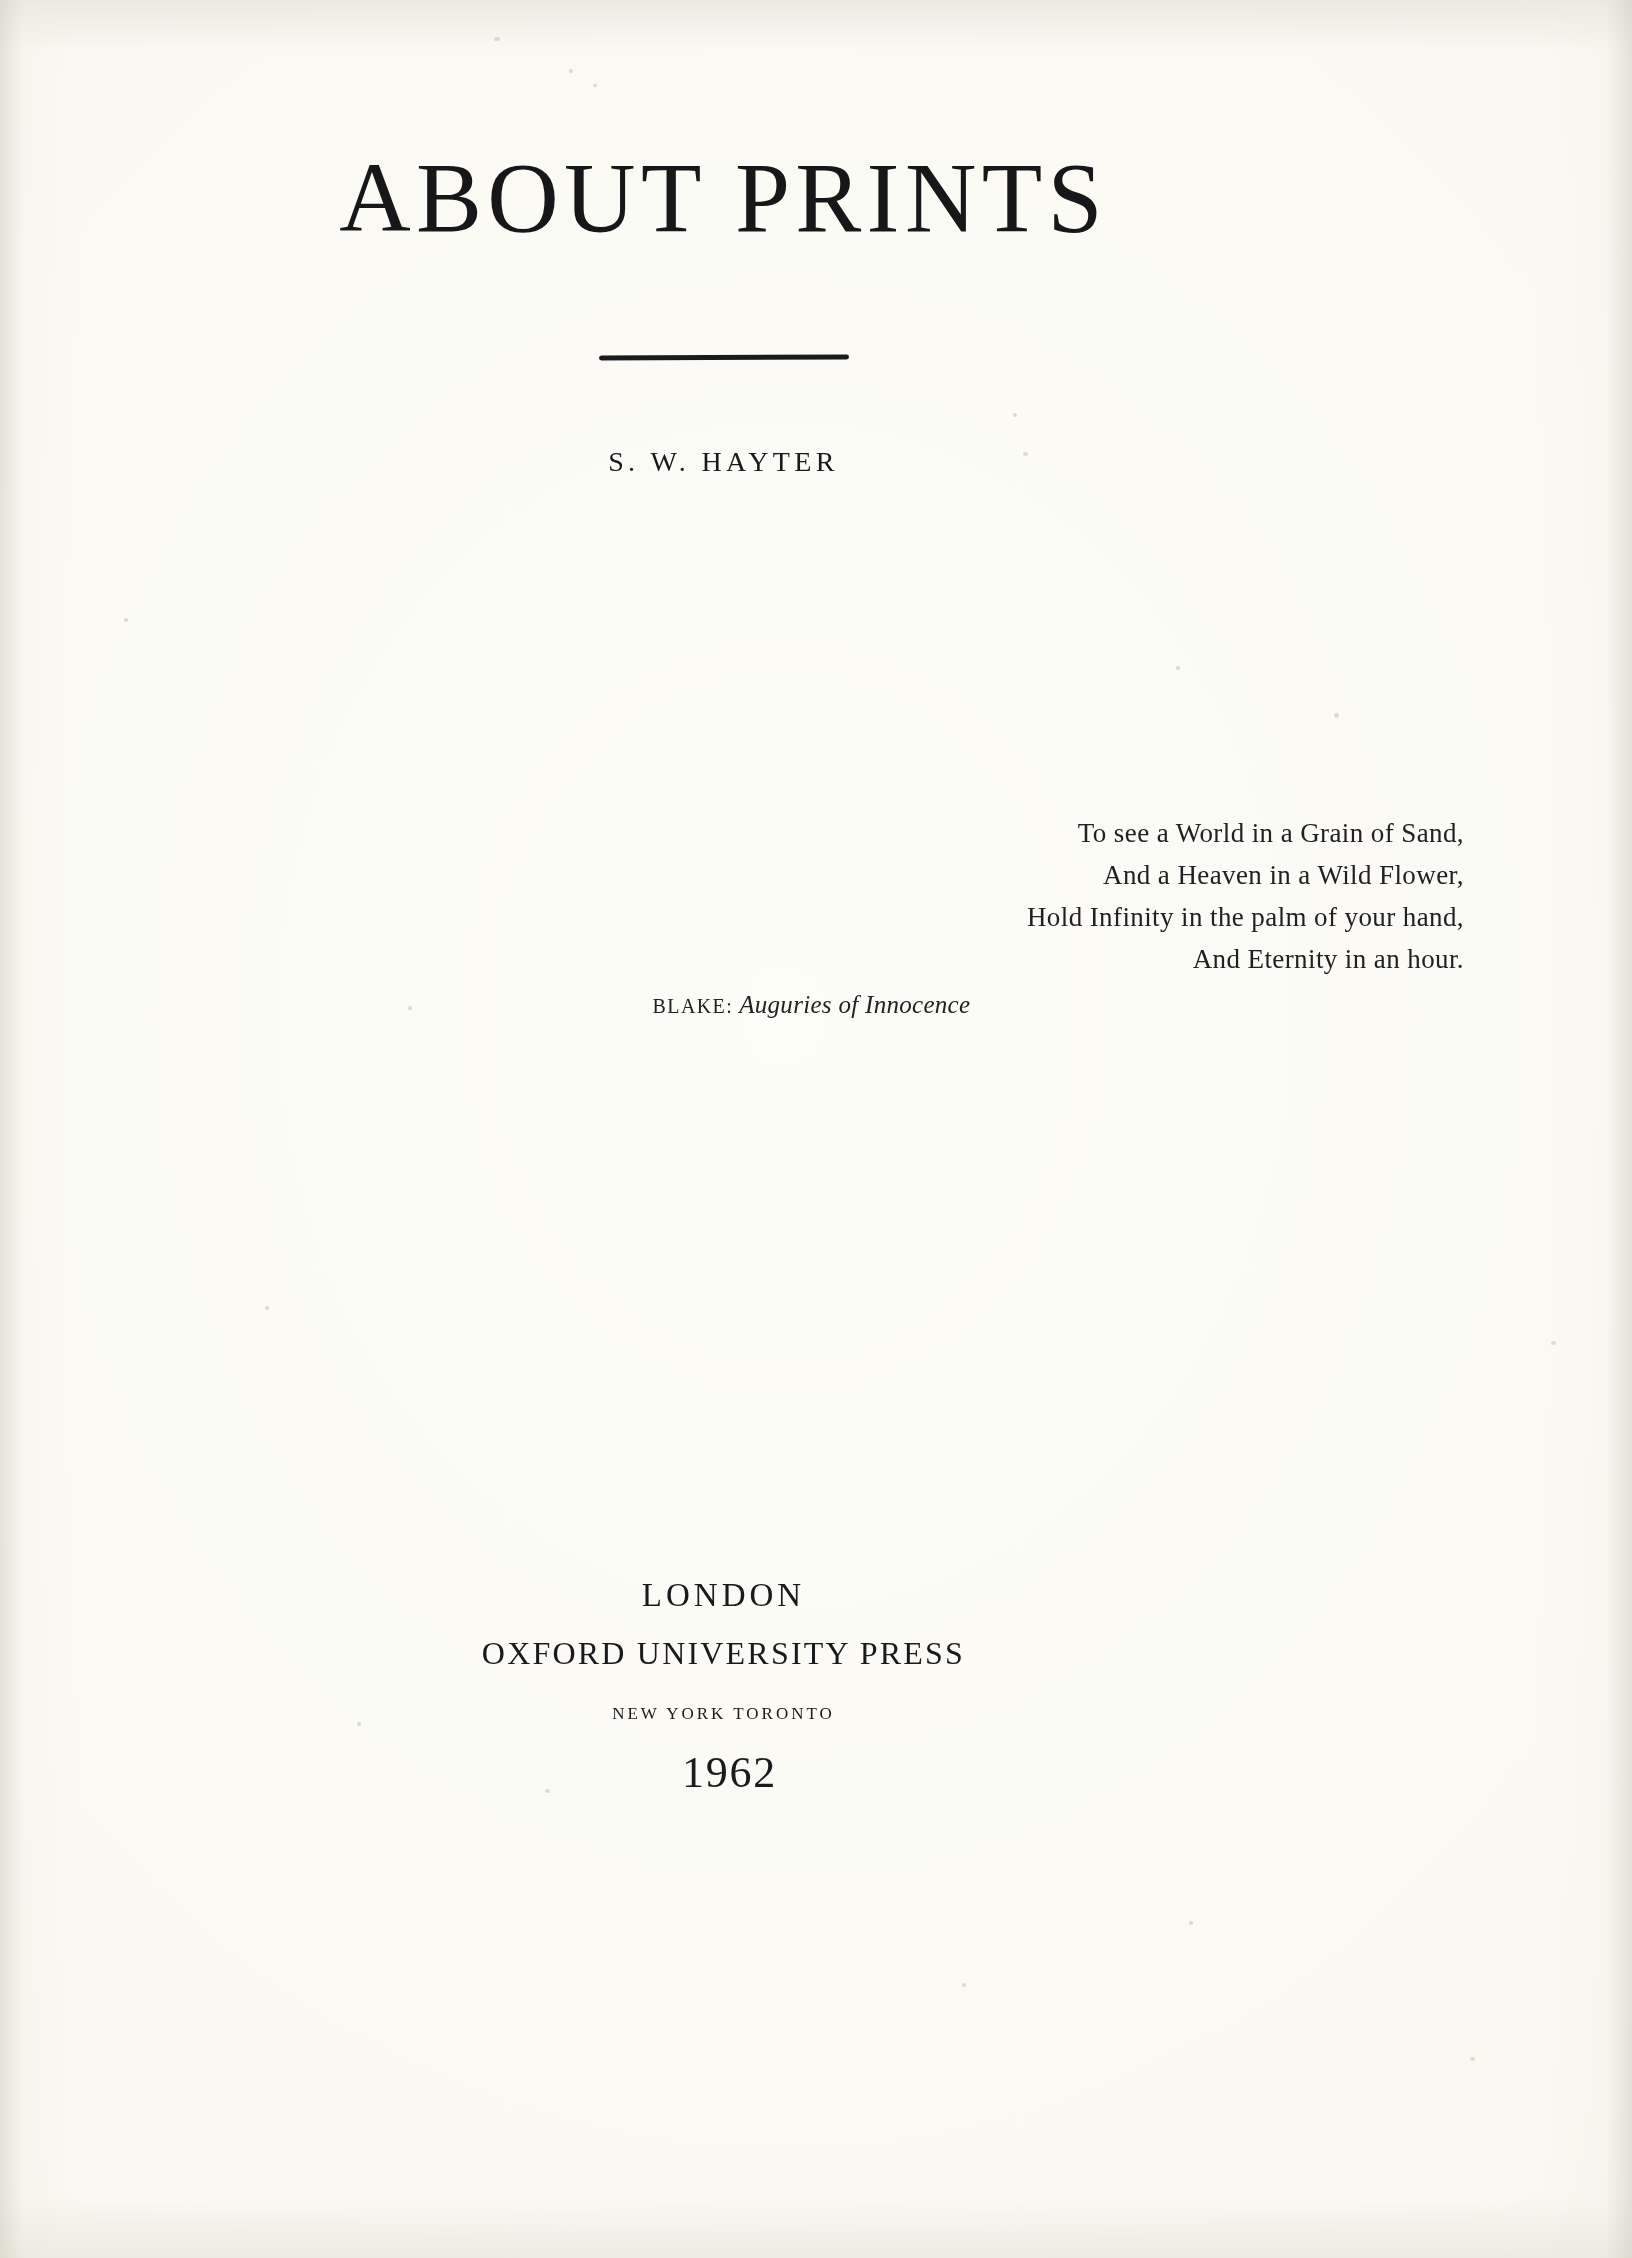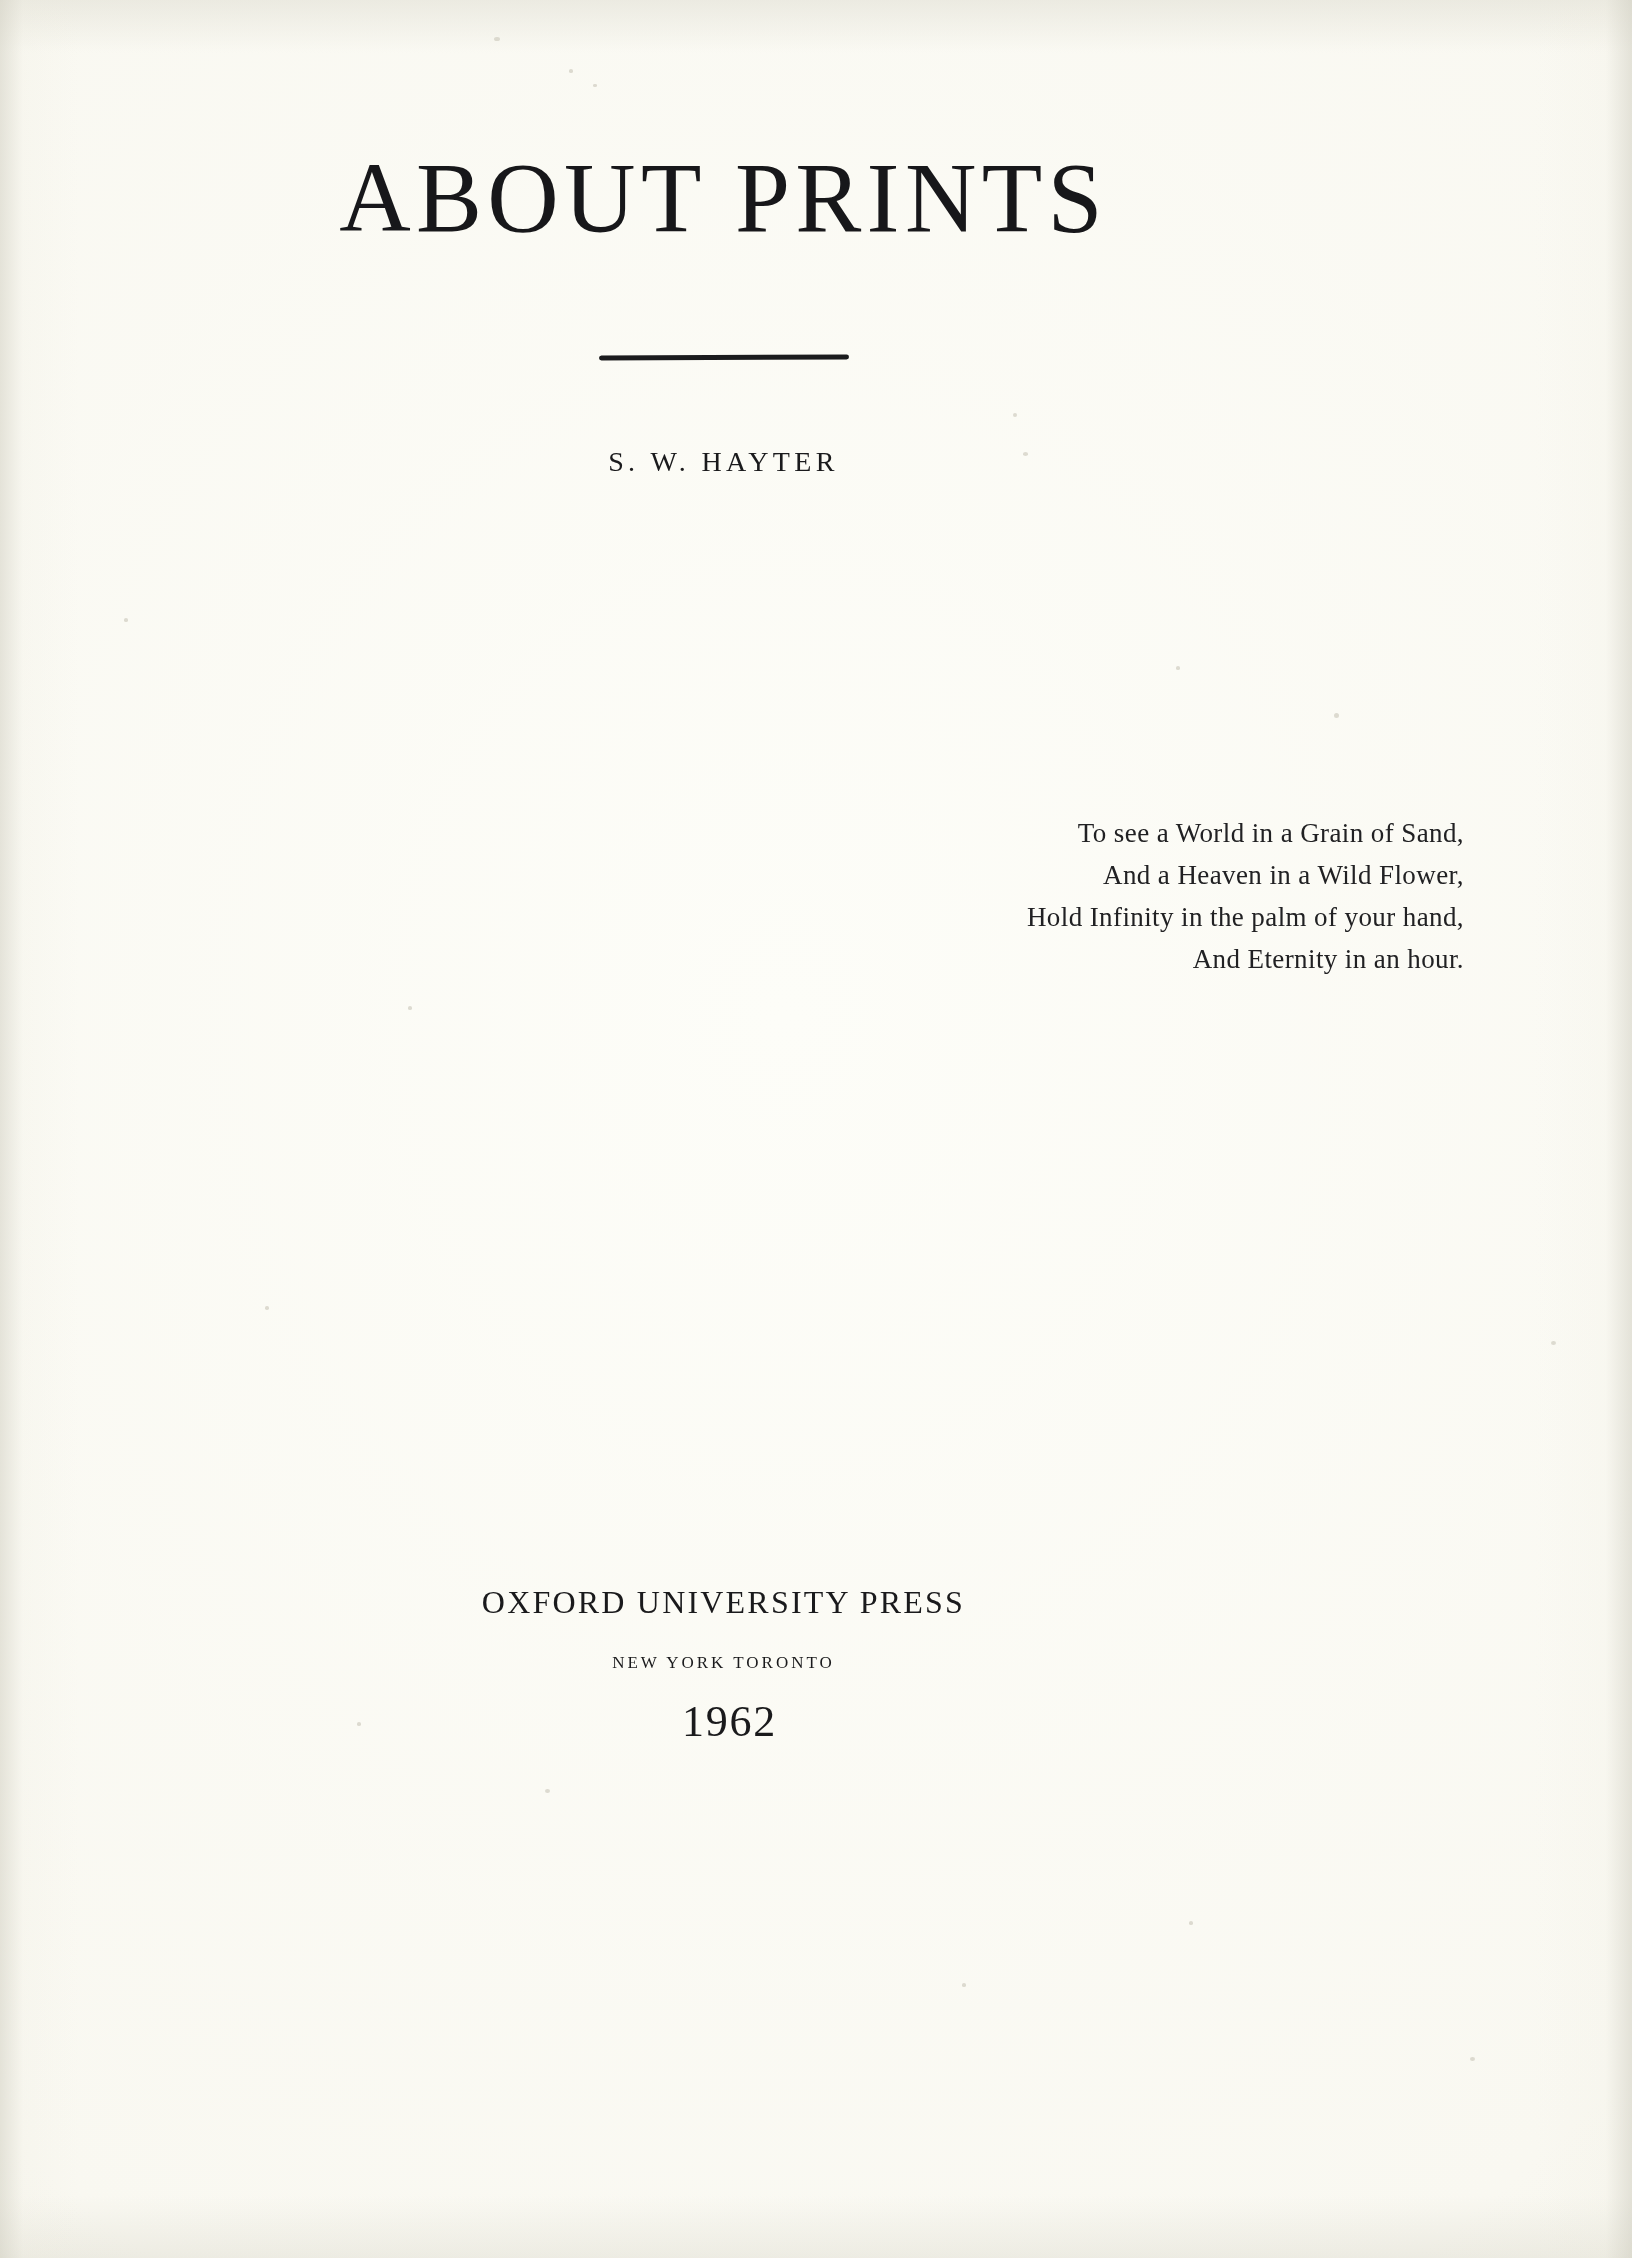--- a/index.html
+++ b/index.html
@@ -188,22 +188,27 @@
     <span class="rule"></span>
   </div>
 
   <div class="author">S. W. HAYTER</div>
 
   <div class="epigraph">
     <div class="epigraph-line">To see a World in a Grain of Sand,</div>
     <div class="epigraph-line">And a Heaven in a Wild Flower,</div>
     <div class="epigraph-line">Hold Infinity in the palm of your hand,</div>
     <div class="epigraph-line">And Eternity in an hour.</div>
+    <div class="attribution">
+      <span class="who">BLAKE:</span>
+      <span class="work">Auguries of Innocence</span>
+    </div>
   </div>
 
   <div class="imprint">
+    <div class="city">LONDON</div>
     <div class="publisher">OXFORD UNIVERSITY PRESS</div>
     <div class="cities">NEW YORK   TORONTO</div>
     <div class="year">1962</div>
   </div>
 
 </div>
 
 
 </body></html>

